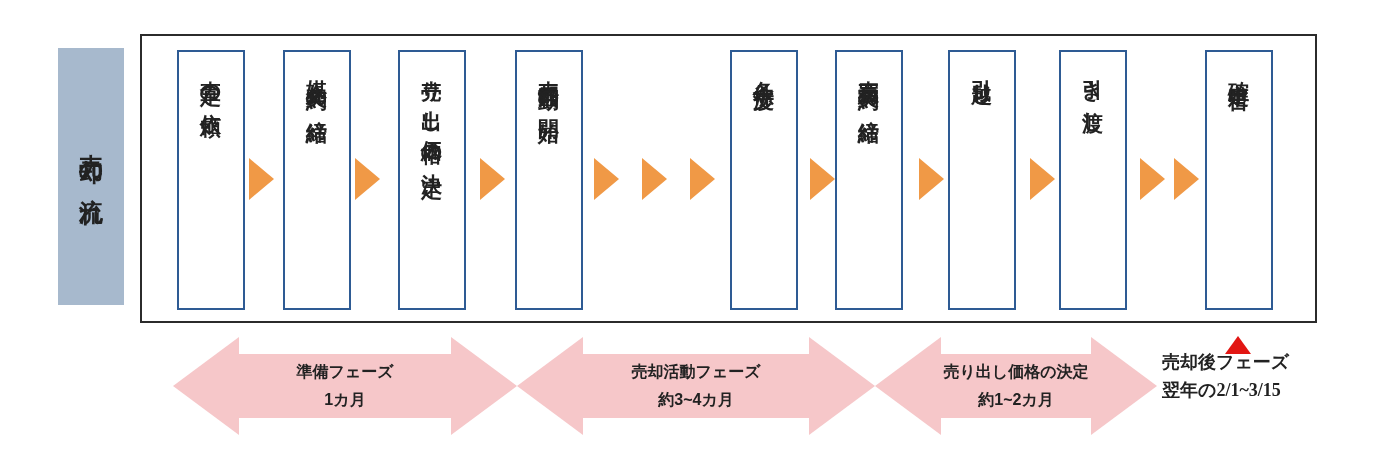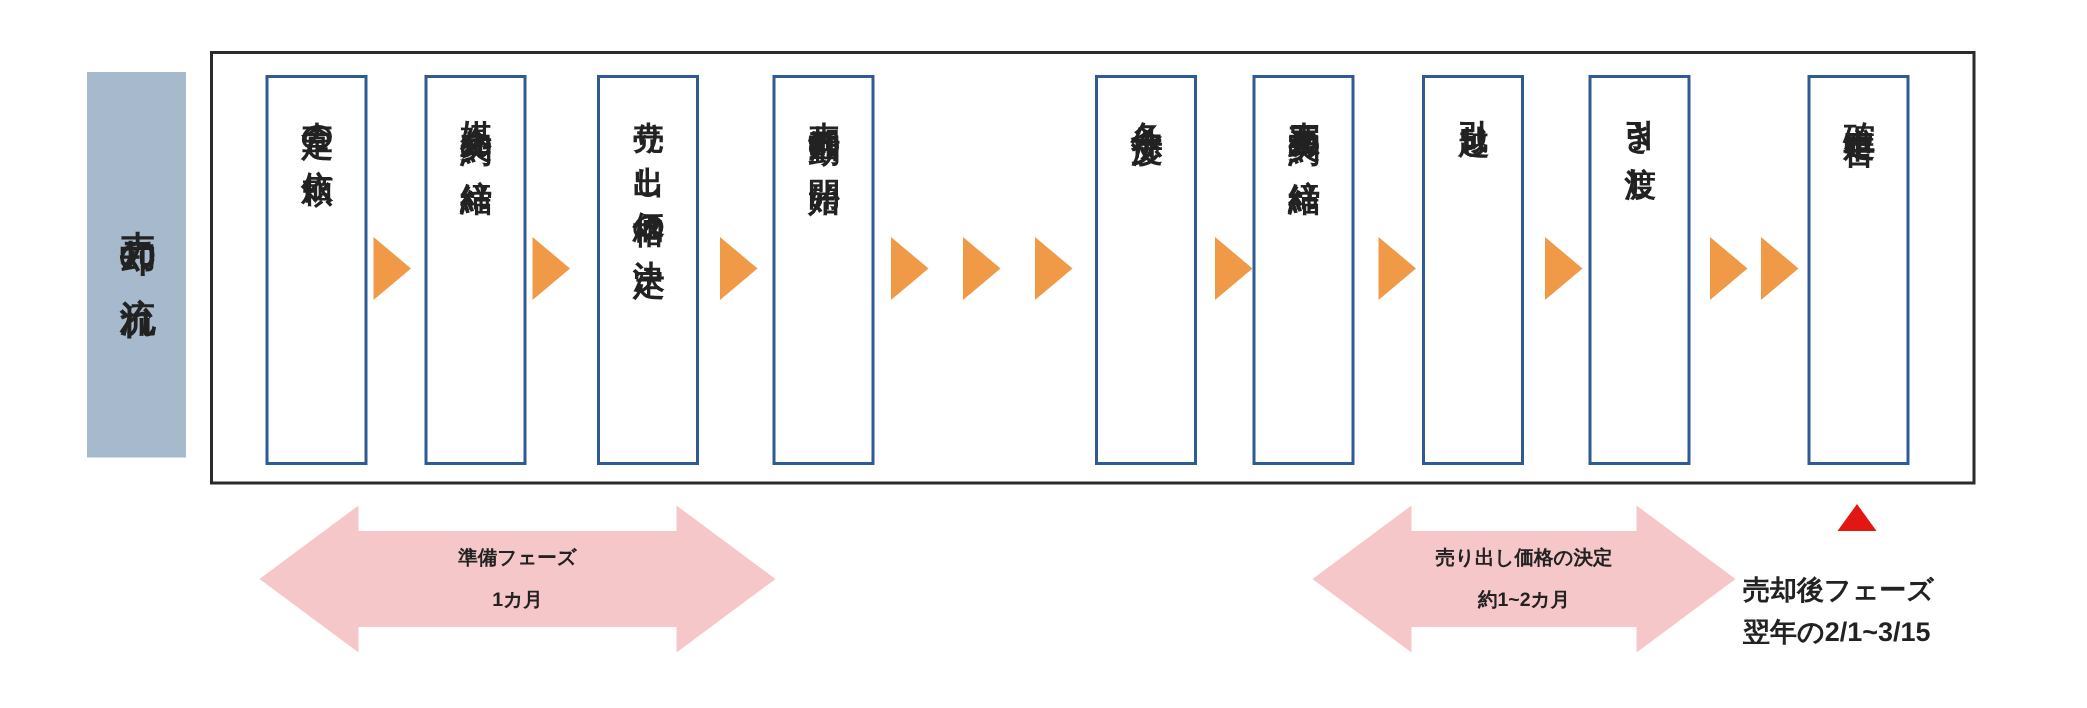--- a/index.html
+++ b/index.html
@@ -105,21 +105,21 @@
     top: 17px; bottom: 17px;
     background: #f6c7c9;
   }
   .phase-arrow .lbl {
     position: absolute;
     left: 0; right: 0; top: 0; bottom: 0;
     display: flex;
     flex-direction: column;
     align-items: center;
     justify-content: center;
-    font-size: 13px;
+    font-size: 16px;
     font-weight: bold;
     line-height: 28px;
     white-space: nowrap;
     text-align: center;
     z-index: 1;
   }
   .pa1 { left: 173px; width: 344px; }
   .pa2 { left: 517px; width: 358px; }
   .pa3 { left: 875px; width: 282px; }
 
@@ -127,25 +127,26 @@
   .post-marker {
     position: absolute;
     left: 1225px; top: 336px;
     width: 0; height: 0;
     border-left: 13px solid transparent;
     border-right: 13px solid transparent;
     border-bottom: 18px solid #e21613;
   }
   .post-label {
     position: absolute;
-    left: 1162px; top: 379px;
+    left: 1162px; top: 348px;
     font-size: 18px;
     font-weight: bold;
     line-height: 28px;
     white-space: nowrap;
+    font-family: Liberation Serif, serif;
   }
 </style>
 </head>
 <body>
 
 <div class="stage">
 
   <div class="side-title">
     <span class="vtext">売却の流れ</span>
   </div>
@@ -218,20 +219,27 @@
   </div>
 
   <div class="phase-arrow pa1">
     <div class="bar"></div>
     <div class="lbl">
       <span>準備フェーズ</span>
       <span>1カ月</span>
     </div>
   </div>
 
+  <div class="phase-arrow pa2">
+    <div class="bar"></div>
+    <div class="lbl">
+      <span>売却活動フェーズ</span>
+      <span>約3~4カ月</span>
+    </div>
+  </div>
 
   <div class="phase-arrow pa3">
     <div class="bar"></div>
     <div class="lbl">
       <span>売り出し価格の決定</span>
       <span>約1~2カ月</span>
     </div>
   </div>
 
   <div class="post-marker"></div>

